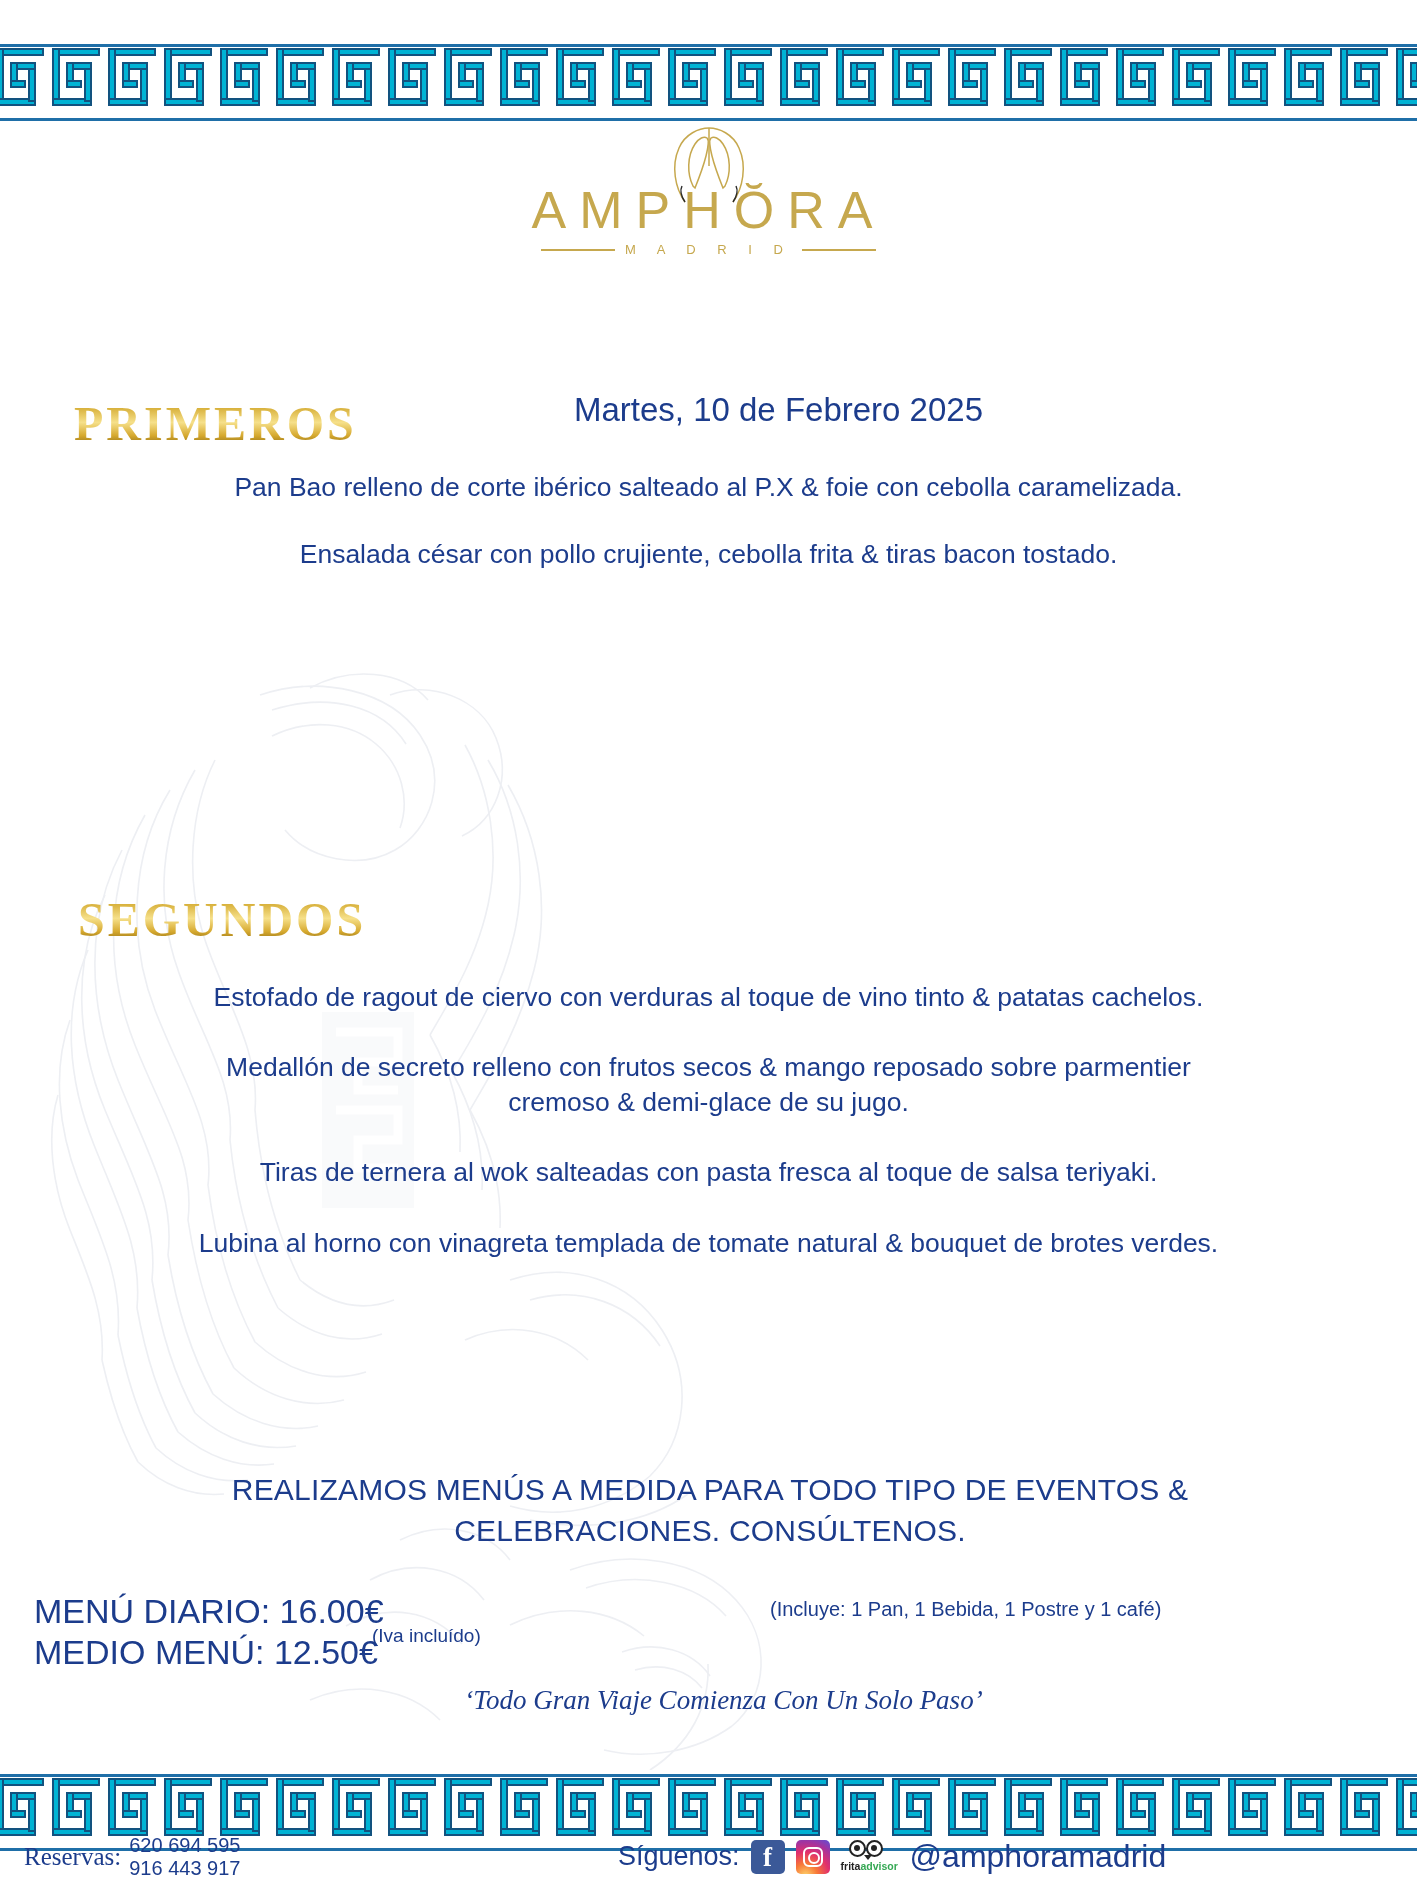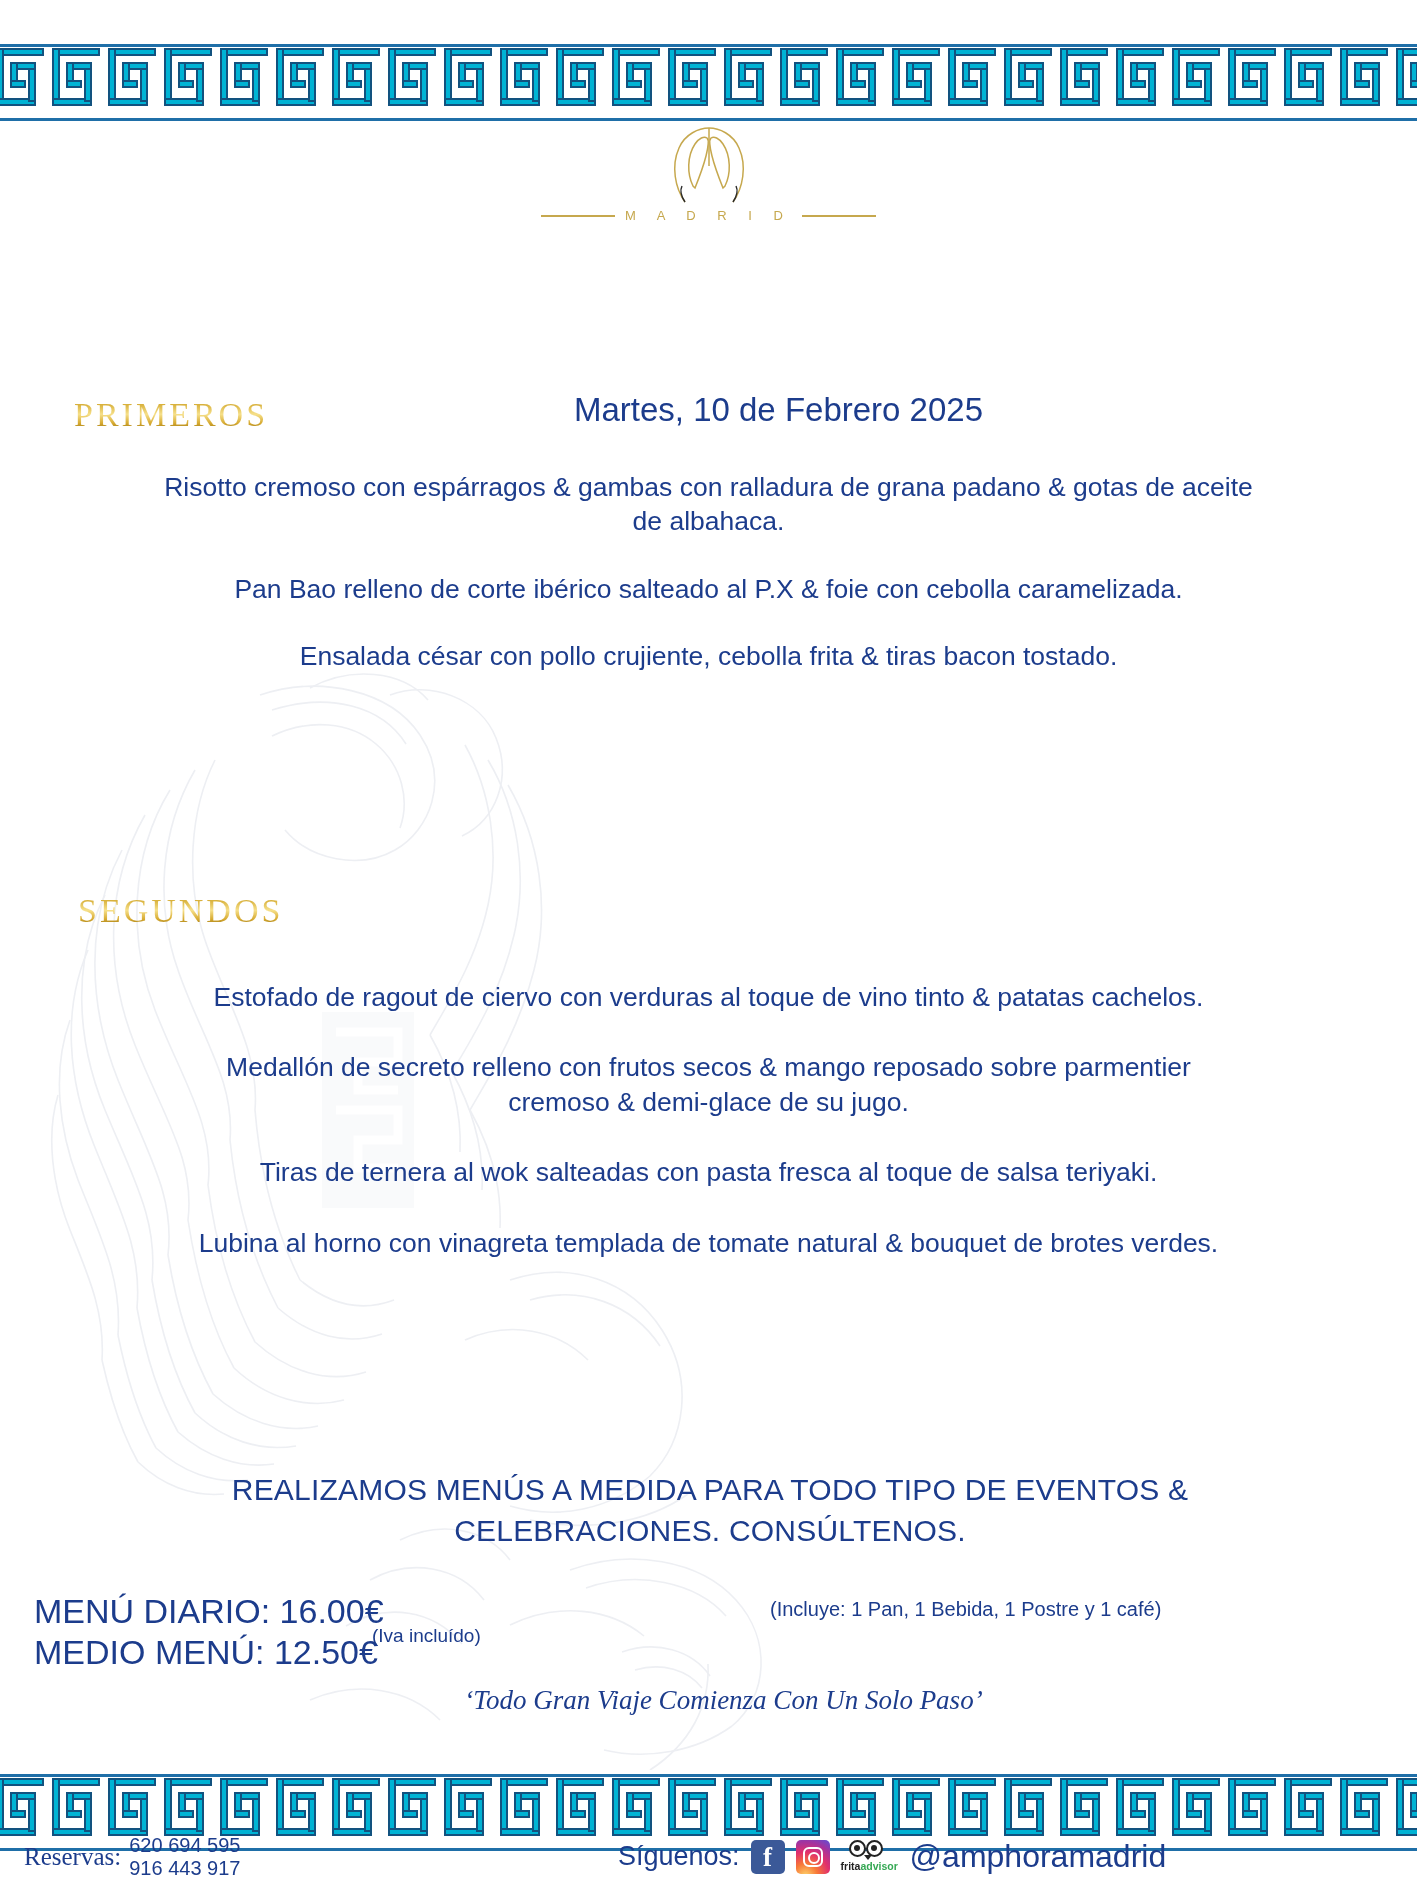--- a/index.html
+++ b/index.html
@@ -120,23 +120,23 @@
     box-sizing: border-box;
     font-size: 33px;
     color: #1c3c8c;
     font-family: "Liberation Sans", sans-serif;
   }
 
   
   .section-title {
     position: absolute;
     font-family: "Liberation Serif", serif;
-    font-size: 34px;
+    font-size: 48px;
     letter-spacing: 3px;
-    font-weight: 400;
+    font-weight: 700;
     background: linear-gradient(180deg,#8a6b10 0%,#d8b13c 22%,#f6e08a 48%,#d6a92f 72%,#6e5208 100%);
     -webkit-background-clip: text;
     background-clip: text;
     color: transparent;
     -webkit-text-fill-color: transparent;
   }
   #title-primeros { left: 74px; top: 396px; }
   #title-segundos { left: 78px; top: 892px; }
 
   
@@ -663,32 +663,32 @@
       <path d="M36 76 C26 62 22 40 30 22 C36 8 50 2 60 2 C70 2 84 8 90 22 C98 40 94 62 84 76"></path>
       <path d="M60 2 L60 40"></path>
       <path d="M44 60 C38 48 38 30 46 18 C50 12 55 10 58 12 C60 14 59 22 57 30 C54 42 50 52 46 62 Z"></path>
       <path d="M76 60 C82 48 82 30 74 18 C70 12 65 10 62 12 C60 14 61 22 63 30 C66 42 70 52 74 62 Z"></path>
     </g>
     <g fill="none" stroke="#2a2a2a" stroke-width="1.4">
       <path d="M36 76 C32 70 31 64 33 60"></path>
       <path d="M84 76 C88 70 89 64 87 60"></path>
     </g>
   </svg>
+  <div class="logo-word">AMPHŎRA</div>
   <div class="logo-sub-row">
     <span class="logo-rule"></span>
     <span class="logo-sub">M A D R I D</span>
     <span class="logo-rule"></span>
   </div>
 </div>
 
 <div class="menu-date">Martes, 10 de Febrero 2025</div>
 
 <div class="section-title" id="title-primeros">PRIMEROS</div>
 <div class="course" id="course-primeros">
-  <p class="dish narrow">Risotto cremoso con espárragos &amp; gambas con ralladura de grana padano &amp; gotas de aceite de albahaca.</p>
   <p class="dish">Pan Bao relleno de corte ibérico salteado al P.X &amp; foie con cebolla caramelizada.</p>
   <p class="dish">Ensalada césar con pollo crujiente, cebolla frita &amp; tiras bacon tostado.</p>
 </div>
 
 <div class="section-title" id="title-segundos">SEGUNDOS</div>
 <div class="course" id="course-segundos">
   <p class="dish">Estofado de ragout de ciervo con verduras al toque de vino tinto &amp; patatas cachelos.</p>
   <p class="dish narrow2">Medallón de secreto relleno con frutos secos &amp; mango reposado sobre parmentier cremoso &amp; demi-glace de su jugo.</p>
   <p class="dish">Tiras de ternera al wok salteadas con pasta fresca al toque de salsa teriyaki.</p>
   <p class="dish">Lubina al horno con vinagreta templada de tomate natural &amp; bouquet de brotes verdes.</p>

